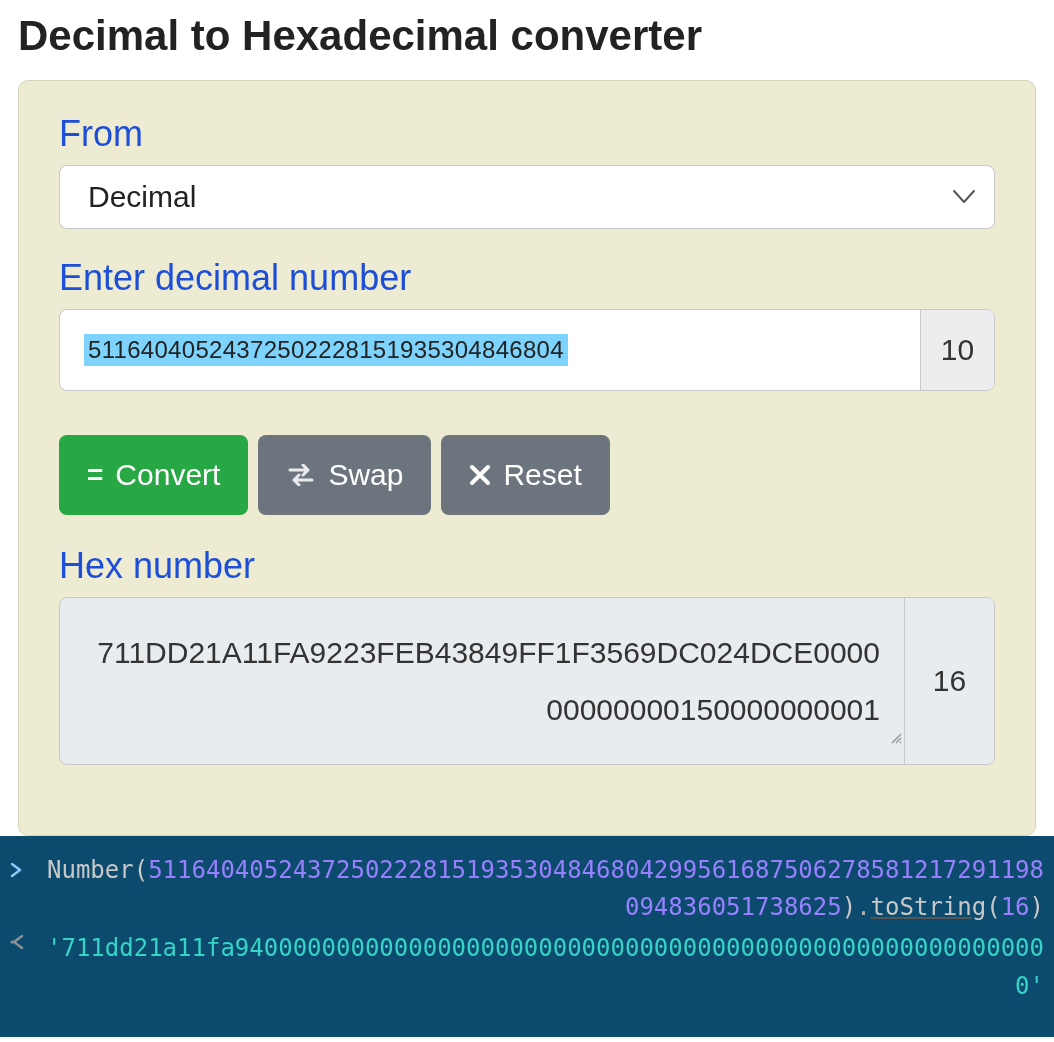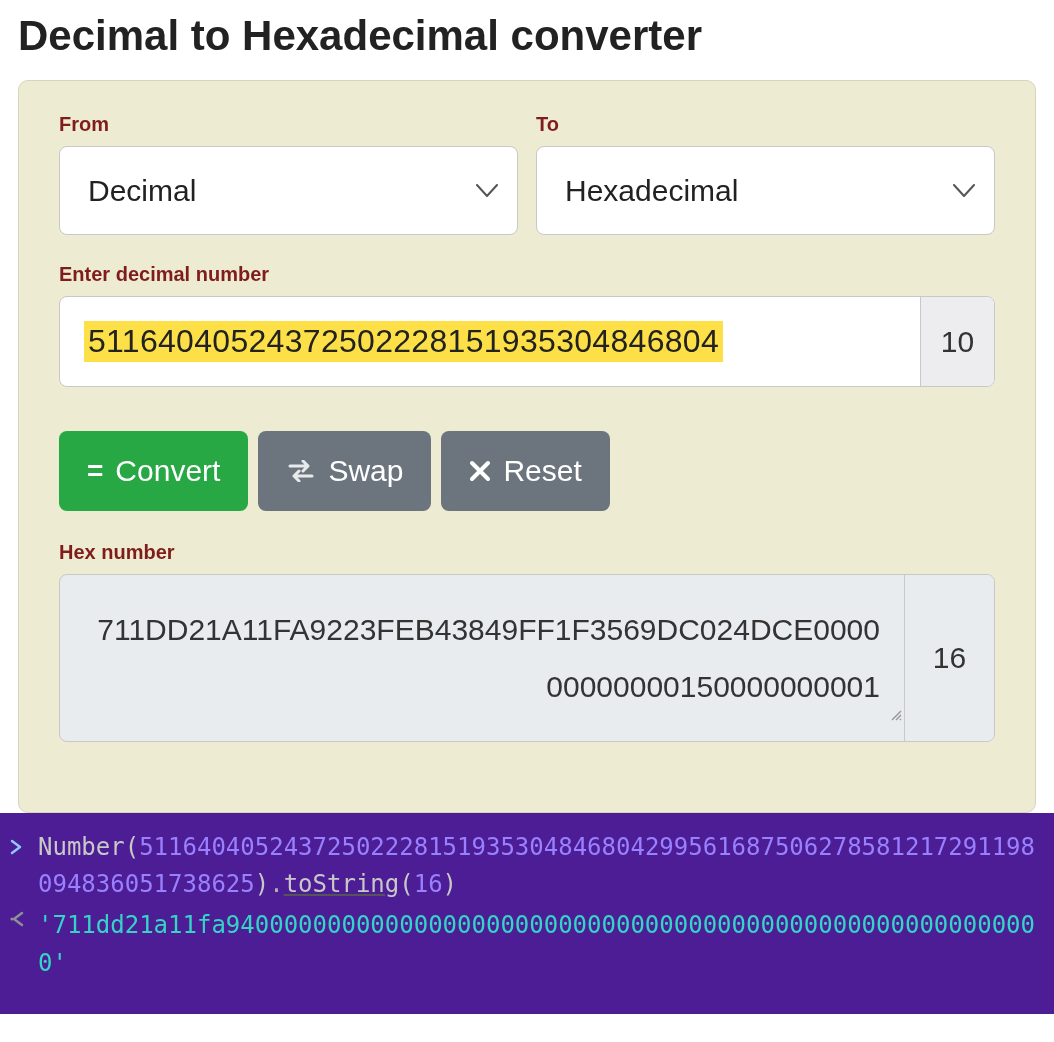--- a/index.html
+++ b/index.html
@@ -20,30 +20,30 @@
   }
   .panel {
     background: #edebd2;
     border: 1px solid #d6d4b9;
     border-radius: 10px;
     padding: 32px 40px 40px 40px;
   }
   .row { display: flex; gap: 18px; margin-bottom: 28px; }
   .col { flex: 1; }
   .lbl {
-    font-size: 20px;
-    font-weight: 700;
-    color: #7f1d1d;
+    font-size: 36px;
+    font-weight: 400;
+    color: #1d4ed8;
     margin-bottom: 10px;
     display: block;
   }
   .select-wrap { position: relative; }
   .select {
     width: 100%;
-    height: 89px;
+    height: 64px;
     background: #fff;
     border: 1px solid #c8c8c8;
     border-radius: 8px;
     padding: 0 48px 0 28px;
     font-size: 30px;
     color: #222;
     appearance: none;
     cursor: pointer;
   }
   .chev {
@@ -63,22 +63,22 @@
     overflow: hidden;
     background: #fff;
   }
   .input-main {
     flex: 1;
     padding: 24px 18px 24px 24px;
     display: flex;
     align-items: center;
   }
   .highlight {
-    background: #fde047;
-    font-size: 32px;
+    background: #7dd3fc;
+    font-size: 24px;
     font-weight: 400;
     color: #222;
     padding: 2px 4px;
     letter-spacing: 0.3px;
   }
   .input-addon {
     width: 74px;
     background: #edecef;
     border-left: 1px solid #c8c8c8;
     display: flex;
@@ -144,26 +144,27 @@
     font-size: 28px;
     color: #222;
     margin-top: 20px;
     white-space: nowrap;
     overflow: hidden;
   }
 
   
   .console {
     margin-top: 0;
-    background: #4c1d95;
+    background: #0c4a6e;
     color: #cfd0d1;
     font-family: "SF Mono", Menlo, Consolas, monospace;
     font-size: 24px;
     line-height: 1.55;
     padding: 14px 0 30px 0;
+    text-align: right;
   }
   .console .line {
     display: flex;
     align-items: flex-start;
     padding: 2px 10px;
   }
   .console .gut {
     width: 28px;
     flex: none;
     color: #8d9094;
@@ -190,33 +191,20 @@
   <h1>Decimal to Hexadecimal converter</h1>
 
   <div class="panel">
 
     <div class="row">
       <div class="col">
         <label class="lbl">From</label>
         <div class="select-wrap">
           <button class="select" style="text-align:left;">
             <span>Decimal</span>
-          </button>
-          <span class="chev">
-            <svg width="22" height="14" viewBox="0 0 22 14">
-                <path d="M1 1 L11 12 L21 1" stroke="#555" stroke-width="2" fill="none" stroke-linecap="round" stroke-linejoin="round"></path>
-              </svg>
-          </span>
-        </div>
-      </div>
-      <div class="col">
-        <label class="lbl">To</label>
-        <div class="select-wrap">
-          <button class="select" style="text-align:left;">
-            <span>Hexadecimal</span>
           </button>
           <span class="chev">
             <svg width="22" height="14" viewBox="0 0 22 14">
                 <path d="M1 1 L11 12 L21 1" stroke="#555" stroke-width="2" fill="none" stroke-linecap="round" stroke-linejoin="round"></path>
               </svg>
           </span>
         </div>
       </div>
     </div>
 

